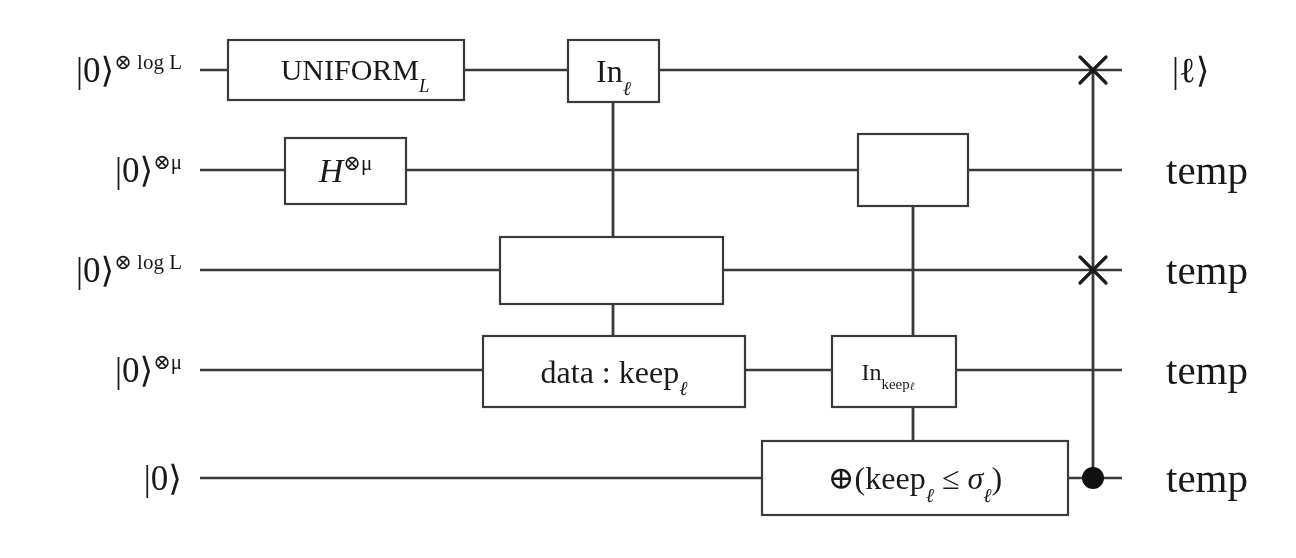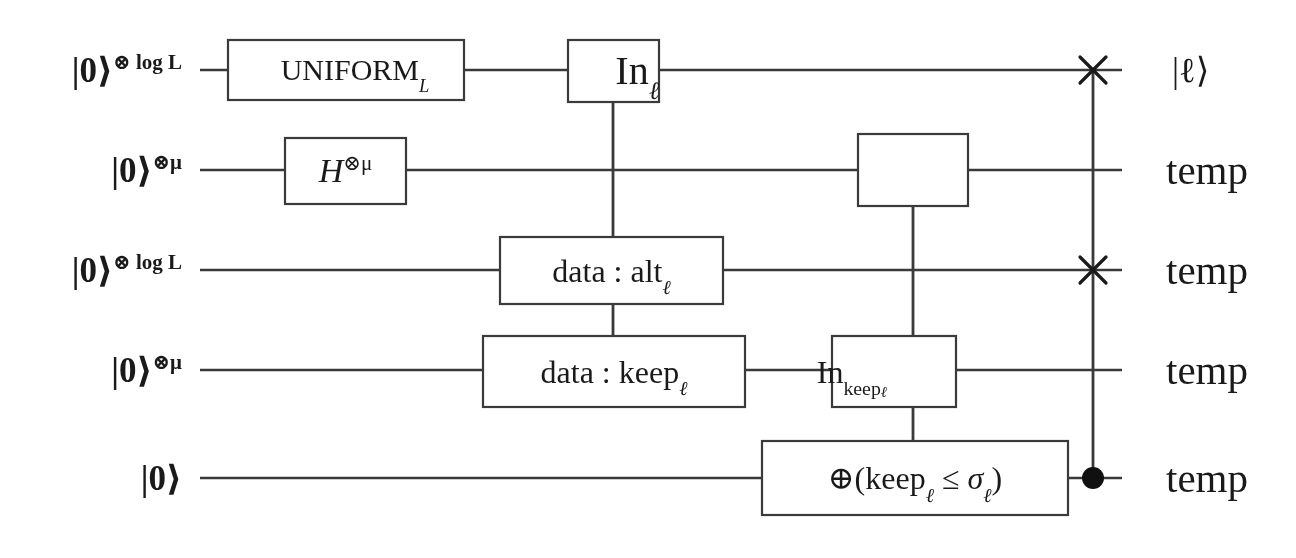--- a/index.html
+++ b/index.html
@@ -49,21 +49,20 @@
     white-space: nowrap;
     line-height: 1;
     font-family: "Liberation Serif", "DejaVu Serif", serif;
     color: #1a1a1a;
   }
   
   .ket-label {
     font-size: 35px;
     text-align: right;
     transform: translateY(-50%);
-    font-weight: bold;
   }
   .ket-label .ket-core { font-style: normal; }
   .ket-label sup {
     font-size: 0.60em;
     vertical-align: super;
     line-height: 0;
   }
   
   .out-label {
     font-size: 41px;
@@ -172,34 +171,31 @@
   <div class="lbl out-label" style="left:1166px; top:478px;">temp</div>
 
   <div class="gate-text" style="left:228px; top:40px; width:236px; height:60px; font-size:30px;margin-left:9px;">
     <span class="gt-inner"><span class="sc">UNIFORM</span><span class="sub it">L</span></span>
   </div>
 
   <div class="gate-text" style="left:285px; top:138px; width:121px; height:66px; font-size:34px;">
     <span class="gt-inner"><span class="it">H</span><span class="supsm">⊗μ</span></span>
   </div>
 
-  <div class="gate-text" style="left:568px; top:40px; width:91px; height:62px; font-size:40px;justify-content:flex-end;">
+  <div class="gate-text" style="left:568px; top:40px; width:91px; height:62px; font-size:32px;">
     <span class="gt-inner"><span>In</span><span class="sub script-l">ℓ</span></span>
   </div>
 
-  <div class="gate-text" style="left:500px; top:237px; width:223px; height:67px; font-size:32px;">
-    <span class="gt-inner"><span>data : alt</span><span class="sub script-l">ℓ</span></span>
-  </div>
 
   <div class="gate-text" style="left:483px; top:336px; width:262px; height:71px; font-size:32px;text-align:right;">
     <span class="gt-inner"><span>data : keep</span><span class="sub script-l">ℓ</span></span>
   </div>
 
 
-  <div class="gate-text" style="left:796px; top:336px; width:112px; height:71px; font-size:32px;">
+  <div class="gate-text" style="left:832px; top:336px; width:112px; height:71px; font-size:24px;">
     <span class="gt-inner"><span>In</span><span class="sub">keep</span><span class="sub script-l" style="font-size:0.48em; top:0.45em;">ℓ</span></span>
   </div>
 
   <div class="gate-text" style="left:762px; top:441px; width:306px; height:74px; font-size:32px;border-radius:21px;">
     <span class="gt-inner"><span>⊕(keep</span><span class="sub script-l">ℓ</span><span class="it"> ≤ σ</span><span class="sub script-l">ℓ</span><span>)</span></span>
   </div>
 
 </div>
 
 </body></html>

